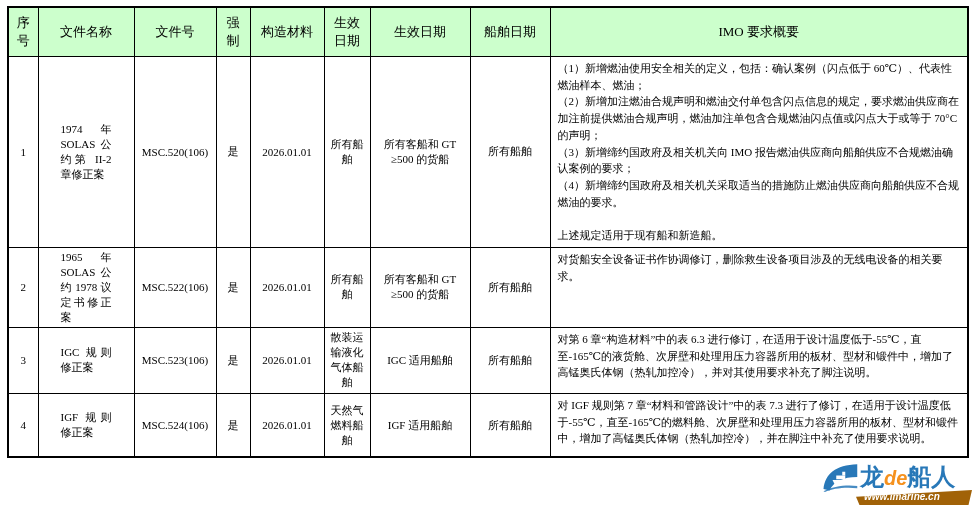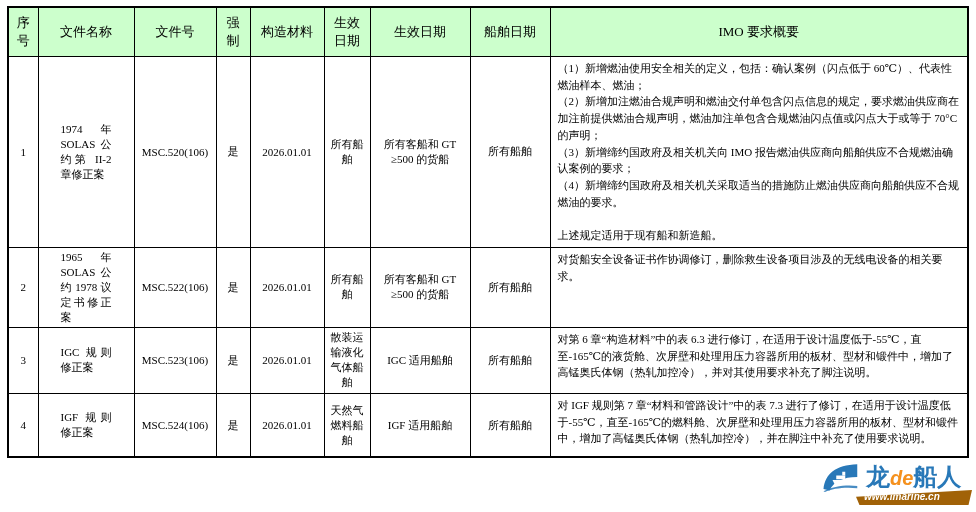--- a/index.html
+++ b/index.html
@@ -9,21 +9,21 @@
         table-layout:fixed;border:2px solid #000;}
   th,td{border:1px solid #000;font-size:11px;font-weight:normal;
         padding:2px 4px;vertical-align:middle;word-break:break-word;}
   thead th{background:#ccffcc;text-align:center;height:44px;font-size:13px;padding:2px 6px;}
   td.c{text-align:center;}
   td.j{text-align:justify;padding:2px 22px;}
   td.imo{text-align:left;vertical-align:top;white-space:pre-line;padding:3px 7px;line-height:1.52;}
   
   .watermark{position:absolute;right:4px;bottom:7px;width:150px;background:#fff;
         font-family:"Liberation Sans","DejaVu Sans",sans-serif;}
-  .wm-top{display:flex;align-items:center;gap:8px;}
+  .wm-top{display:flex;align-items:center;gap:2px;}
   .wm-brand{font-size:24px;font-weight:bold;color:#2878b8;line-height:1;white-space:nowrap;}
   .wm-de{color:#f5911e;font-style:italic;font-size:20px;}
   .wm-url{margin-left:34px;margin-top:-2px;background:#a16207;color:#fff;font-style:italic;
         font-weight:bold;font-size:10px;padding:1px 6px 2px 8px;line-height:1.2;
         clip-path:polygon(0 45%,100% 0,97% 100%,3% 100%);}
 </style>
 </head>
 <body>
 
 <div class="page">

